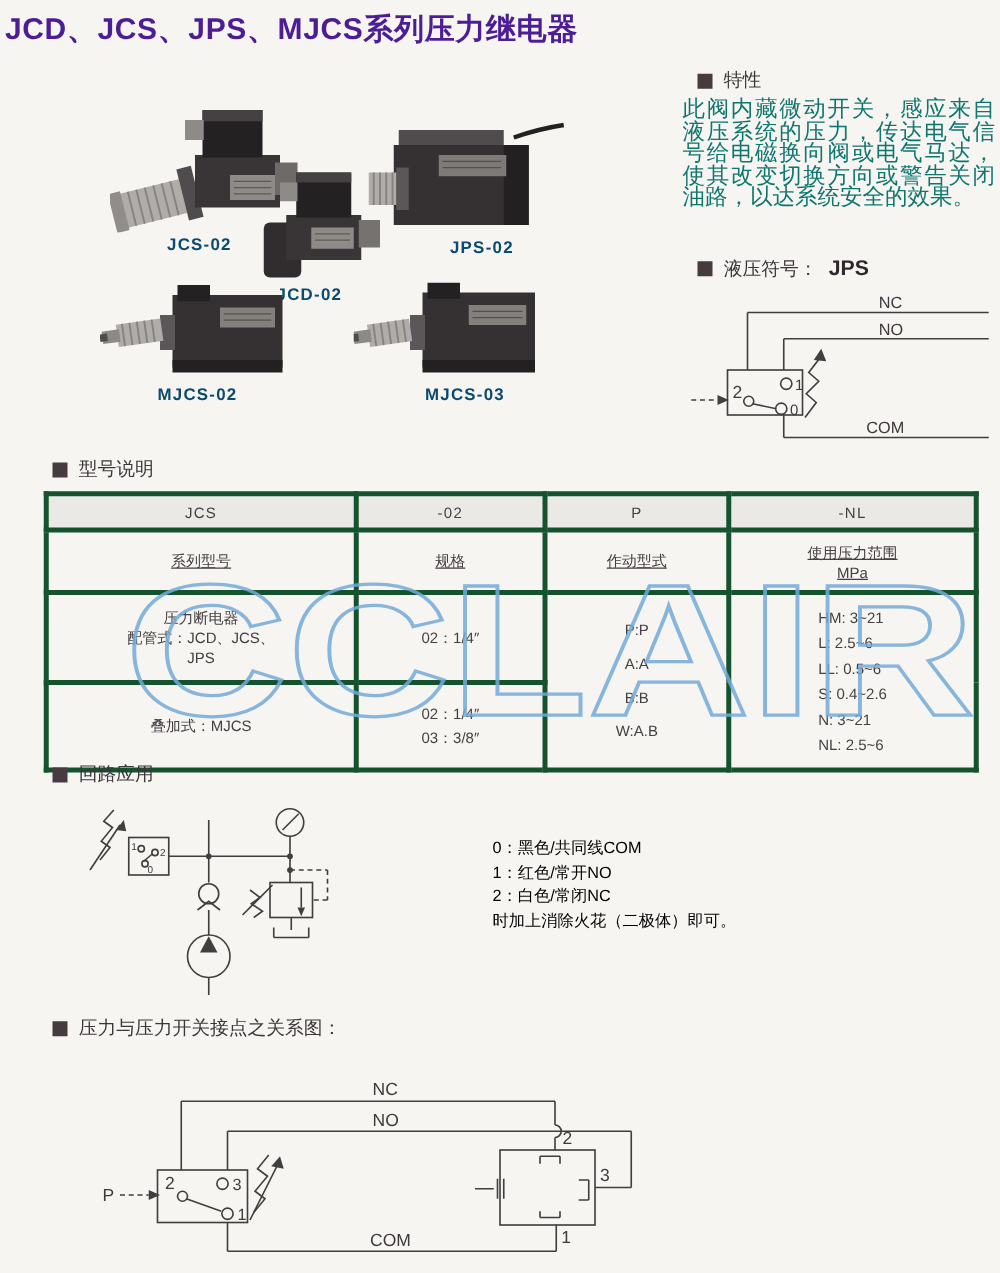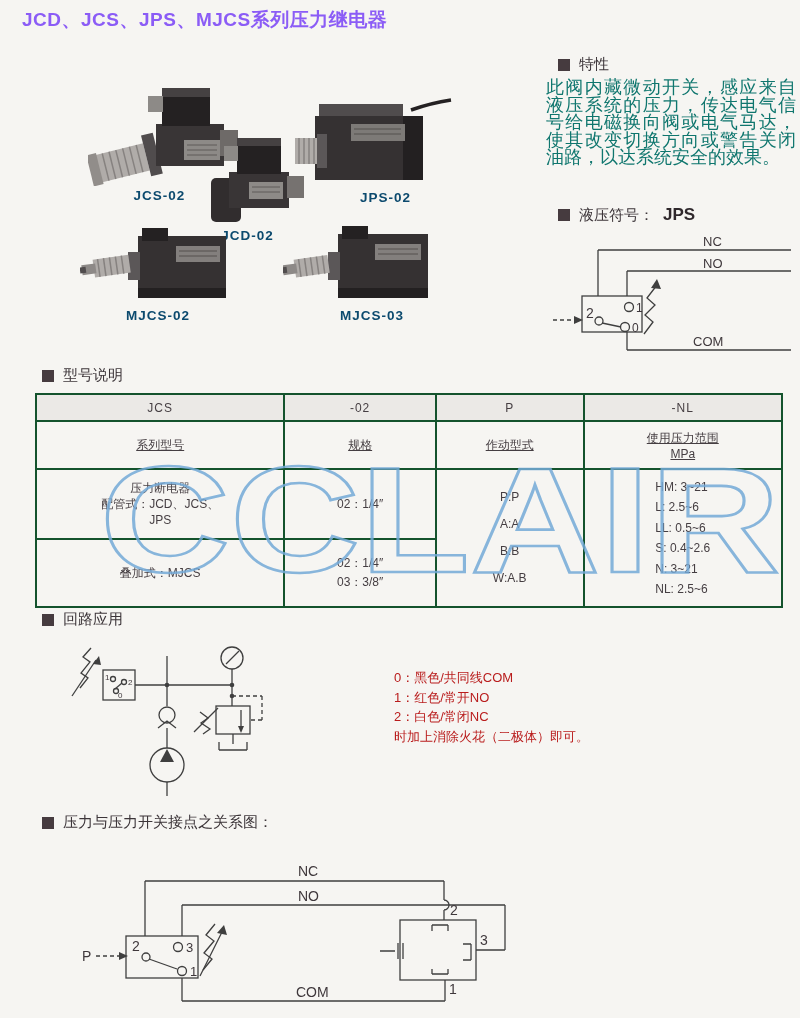--- a/index.html
+++ b/index.html
@@ -1,39 +1,39 @@
 <!DOCTYPE html>
 <html><head>
 <meta charset="utf-8">
 <style>
   html,body{margin:0;padding:0;}
   body{background:#d8d6d3;font-family:"Liberation Sans","DejaVu Sans",sans-serif;}
   .page{position:relative;width:800px;height:1018px;background:#f6f5f2;margin:0 auto;overflow:hidden;color:#433c40;}
   .abs{position:absolute;}
-  .page-title{left:22px;top:7px;font-size:19px;font-weight:bold;color:#8b5cf6;letter-spacing:.5px;}
+  .page-title{left:4px;top:7px;font-size:24px;font-weight:bold;color:#4c1d95;letter-spacing:.5px;}
   .section-head{display:flex;align-items:center;gap:9px;font-size:15px;color:#3c3539;margin-left:12px;}
   .section-head .sq{width:12px;height:12px;background:#463b3f;flex:0 0 auto;}
   .photo-label{font-weight:bold;font-size:13.5px;letter-spacing:1px;color:#0c4a6e;text-align:center;}
   .features-body{left:546px;top:79px;width:250px;font-size:18px;line-height:17.6px;color:#0f766e;text-align:justify;}
   .sym-model{font-weight:bold;font-size:17px;color:#2f282c;}
   
   .model-table{position:absolute;left:35px;top:393px;width:748px;border-collapse:collapse;table-layout:fixed;font-size:12px;color:#453e42;}
-  .model-table td{border:2px solid #14532d;text-align:center;vertical-align:middle;padding:2px 4px;}
+  .model-table td{border:4px solid #14532d;text-align:center;vertical-align:middle;padding:2px 4px;}
   .r-codes td{height:21px;background:#ebe9e6;letter-spacing:1px;}
   .r-labels td{height:42px;text-decoration:underline;}
   .r-body1 td{height:64px;}
   .r-body2 td{height:62px;}
   .series-cell div{line-height:16px;}
   .action-cell div{line-height:27px;}
   .range-cell{text-align:center;}
   .range-inner{display:inline-block;text-align:left;}
   .range-inner div{line-height:20.5px;}
   .spec-cell div{line-height:19px;}
   .watermark-svg{pointer-events:none;}
-  .notes{left:394px;top:668px;font-size:13px;line-height:19.5px;color:#b91c1c;}
+  .notes{left:394px;top:668px;font-size:13px;line-height:19.5px;color:#000000;}
   svg text{font-family:"Liberation Sans","DejaVu Sans",sans-serif;}
   .diag{stroke:#3f3f3f;fill:none;stroke-width:1.3;}
 </style>
 </head>
 <body>
 
 <div class="page">
 
   <div class="abs page-title">JCD、JCS、JPS、MJCS系列压力继电器</div>
 

